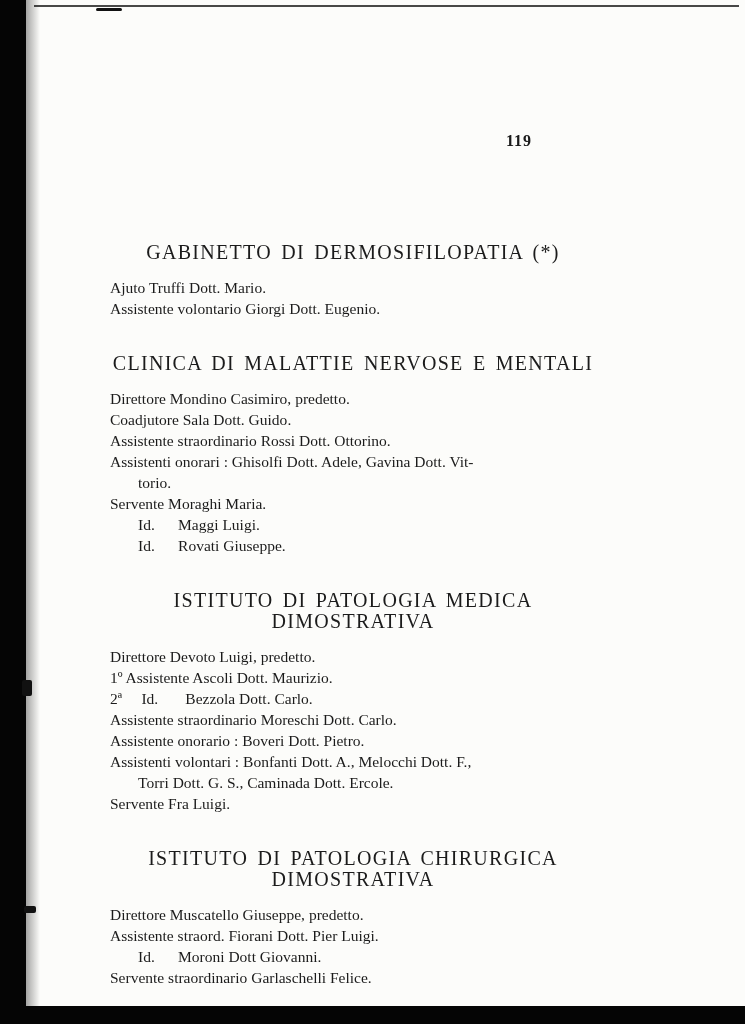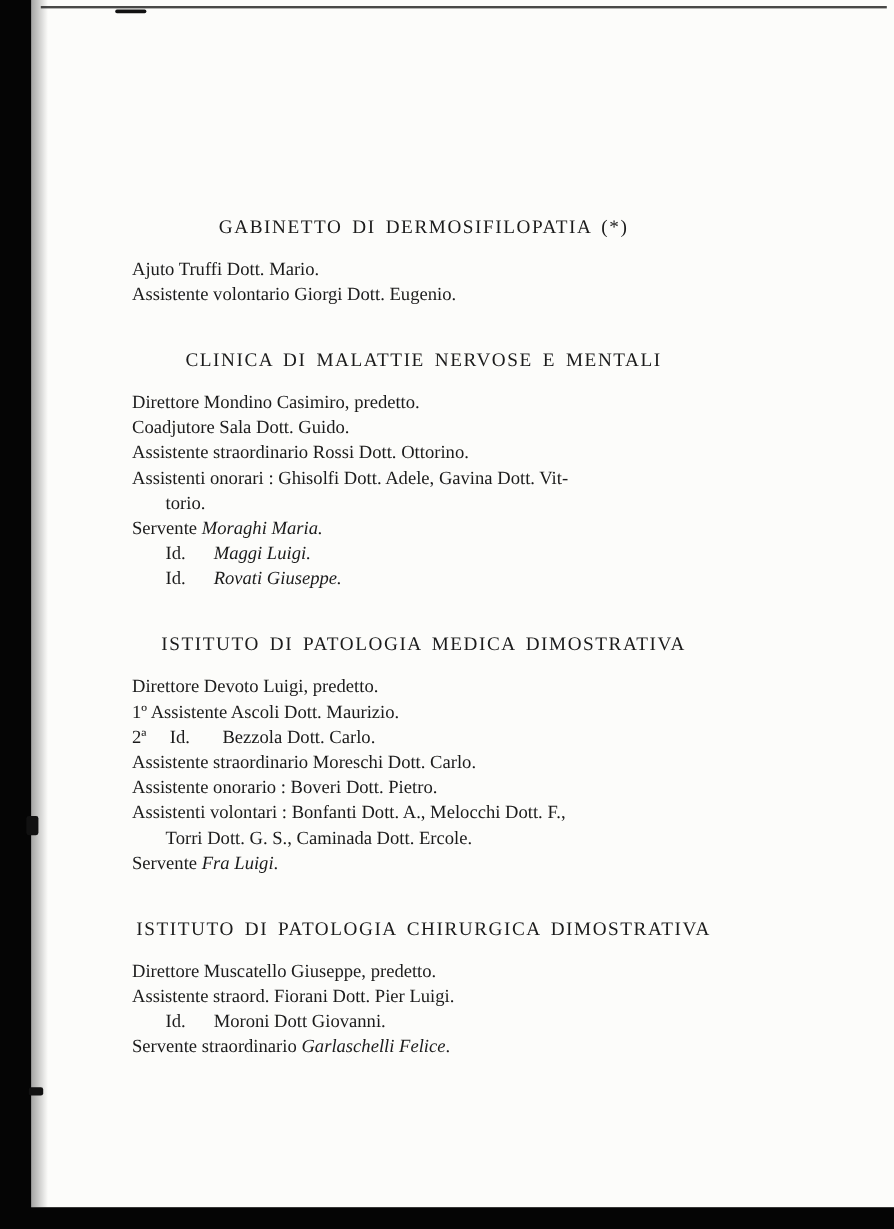--- a/index.html
+++ b/index.html
@@ -40,43 +40,44 @@
   .page-number {
     display:block;
     text-align:right;
     padding-right:64px;
     font-size:16px;
     font-weight:bold;
     letter-spacing:1px;
   }
   .heading {
     margin:34px 0 14px 0;
-    font-size:16px;
+    font-size:20px;
     font-weight:normal;
     text-align:center;
     letter-spacing:1.3px;
     word-spacing:3px;
     white-space:normal;
   }
   section:first-child .heading { margin-top:28px; }
   .line { min-height:21px; }
   .line.indent { padding-left:28px; }
   .seg-b { font-weight:normal; }
-  .seg-i { font-style:italic; }
+  .seg-i { }
 </style>
 </head>
 <body>
 
 <div class="scan">
   <div class="page"></div>
   <div class="page-left-shadow"></div>
   <div class="top-line"></div>
   <div class="artifact a1"></div>
   <div class="artifact a2"></div>
   <div class="artifact a3"></div>
 
   <div class="content">
+    <span class="page-number">119</span>
 
     <div><section><h2 class="heading">GABINETTO DI DERMOSIFILOPATIA (*)</h2><div class="line"><span class="seg-n">Ajuto </span><span class="seg-b">Truffi Dott. Mario</span><span class="seg-n">.</span></div><div class="line"><span class="seg-n">Assistente volontario </span><span class="seg-b">Giorgi Dott. Eugenio</span><span class="seg-n">.</span></div></section><section><h2 class="heading">CLINICA DI MALATTIE NERVOSE E MENTALI</h2><div class="line"><span class="seg-n">Direttore </span><span class="seg-b">Mondino Casimiro,</span><span class="seg-n"> predetto.</span></div><div class="line"><span class="seg-n">Coadjutore </span><span class="seg-b">Sala Dott. Guido</span><span class="seg-n">.</span></div><div class="line"><span class="seg-n">Assistente straordinario </span><span class="seg-b">Rossi Dott. Ottorino</span><span class="seg-n">.</span></div><div class="line"><span class="seg-n">Assistenti onorari : </span><span class="seg-b">Ghisolfi Dott. Adele, Gavina Dott. Vit-</span></div><div class="line indent"><span class="seg-b">torio.</span></div><div class="line"><span class="seg-n">Servente </span><span class="seg-i">Moraghi Maria.</span></div><div class="line indent"><span class="seg-n">Id.      </span><span class="seg-i">Maggi Luigi.</span></div><div class="line indent"><span class="seg-n">Id.      </span><span class="seg-i">Rovati Giuseppe.</span></div></section><section><h2 class="heading">ISTITUTO DI PATOLOGIA MEDICA DIMOSTRATIVA</h2><div class="line"><span class="seg-n">Direttore </span><span class="seg-b">Devoto Luigi,</span><span class="seg-n"> predetto.</span></div><div class="line"><span class="seg-n">1º Assistente </span><span class="seg-b">Ascoli Dott. Maurizio</span><span class="seg-n">.</span></div><div class="line"><span class="seg-n">2ª     Id.       </span><span class="seg-b">Bezzola Dott. Carlo</span><span class="seg-n">.</span></div><div class="line"><span class="seg-n">Assistente straordinario </span><span class="seg-b">Moreschi Dott. Carlo</span><span class="seg-n">.</span></div><div class="line"><span class="seg-n">Assistente onorario : </span><span class="seg-b">Boveri Dott. Pietro</span><span class="seg-n">.</span></div><div class="line"><span class="seg-n">Assistenti volontari : </span><span class="seg-b">Bonfanti Dott. A., Melocchi Dott. F.,</span></div><div class="line indent"><span class="seg-b">Torri Dott. G. S., Caminada Dott. Ercole</span><span class="seg-n">.</span></div><div class="line"><span class="seg-n">Servente </span><span class="seg-i">Fra Luigi</span><span class="seg-n">.</span></div></section><section><h2 class="heading">ISTITUTO DI PATOLOGIA CHIRURGICA DIMOSTRATIVA</h2><div class="line"><span class="seg-n">Direttore </span><span class="seg-b">Muscatello Giuseppe,</span><span class="seg-n"> predetto.</span></div><div class="line"><span class="seg-n">Assistente straord. </span><span class="seg-b">Fiorani Dott. Pier Luigi</span><span class="seg-n">.</span></div><div class="line indent"><span class="seg-n">Id.      </span><span class="seg-b">Moroni Dott Giovanni</span><span class="seg-n">.</span></div><div class="line"><span class="seg-n">Servente straordinario </span><span class="seg-i">Garlaschelli Felice</span><span class="seg-n">.</span></div></section></div>
 
     
   </div>
 </div>
 
 </body></html>

